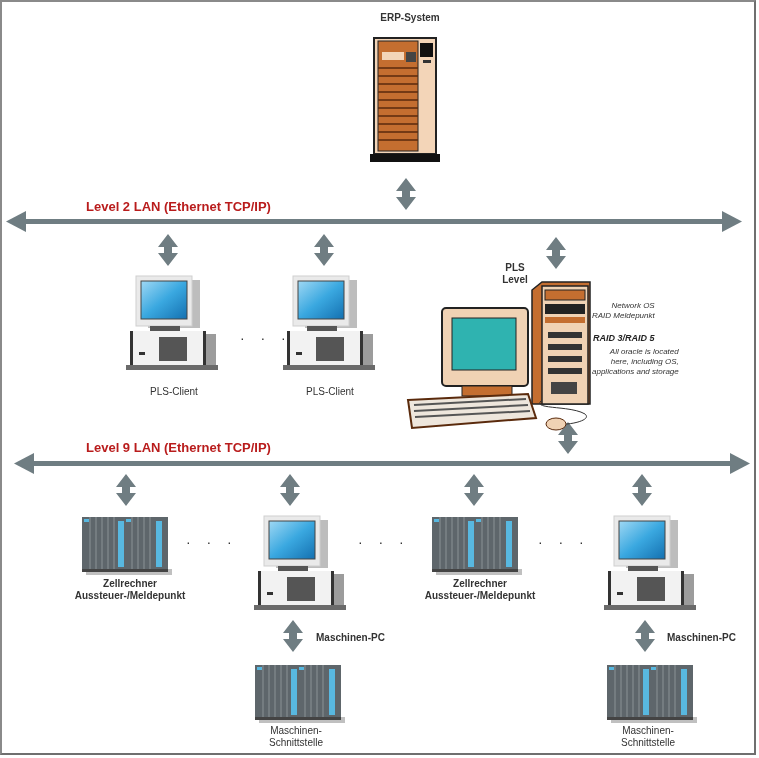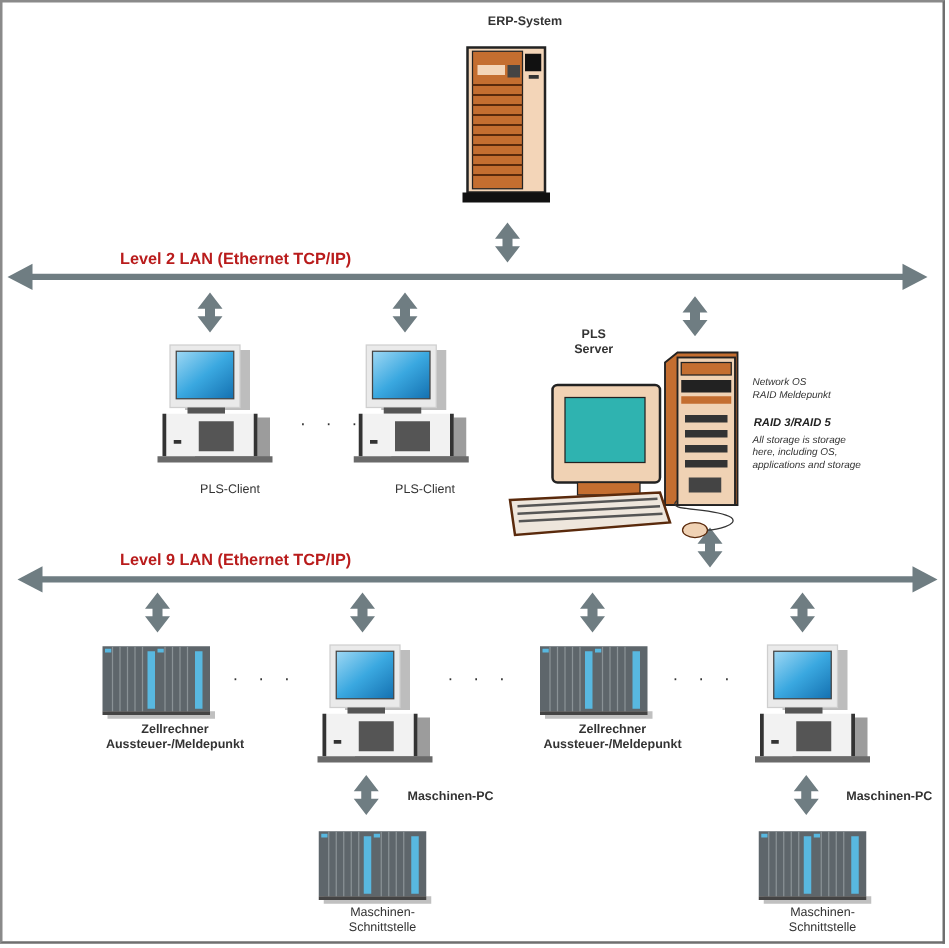--- a/index.html
+++ b/index.html
@@ -2,25 +2,25 @@
 <html><head>
 <meta charset="utf-8">
 <style>
   html, body { margin: 0; padding: 0; background: #ffffff; }
   body { width: 759px; height: 758px; position: relative; overflow: hidden;
          font-family: "Liberation Sans", sans-serif; }
   .frame { position: absolute; left: 0; top: 0; width: 756px; height: 755px;
            border-left: 2px solid #8a8a8a; border-top: 2px solid #8a8a8a;
            border-right: 2px solid #6f6f6f; border-bottom: 2px solid #6f6f6f; box-sizing: border-box; }
   svg { position: absolute; left: 0; top: 0; }
-  .lbl { position: absolute; color: #222; text-align: center; white-space: nowrap; margin-left: 10px; }
+  .lbl { position: absolute; color: #222; text-align: center; white-space: nowrap; }
   .bold { font-weight: bold; }
   .lan { font-size: 13px; font-weight: bold; color: #b91c1c; }
   .small { font-size: 10px; color: #333; }
-  .ital { font-style: italic; font-size: 8px; color: #333; text-align: left; line-height: 10px; }
+  .ital { font-style: italic; font-size: 8px; color: #333; text-align: right; line-height: 10px; }
   .dots { position: absolute; font-size: 14px; letter-spacing: 6px; color: #333; }
 </style>
 </head>
 <body>
 
 <div class="frame"></div>
 
 <svg width="759" height="758">
   <defs>
     <linearGradient id="scr" x1="0" y1="0" x2="1" y2="1">
@@ -152,32 +152,32 @@
 
     <ellipse cx="556" cy="424" rx="10" ry="6" fill="#f0d2b4" stroke="#5a2a0c"></ellipse>
     <path d="M542,400 C530,410 570,405 585,414 C592,420 572,424 566,424" fill="none" stroke="#333"></path>
   </g>
 </svg>
 
 <div class="lbl bold small" style="left:380px;top:12px;width:60px;">ERP-System</div>
 <div class="lbl lan" style="left:86px;top:199px;">Level 2 LAN (Ethernet TCP/IP)</div>
 <div class="lbl lan" style="left:86px;top:440px;">Level 9 LAN (Ethernet TCP/IP)</div>
 
-<div class="lbl bold small" style="left:440px;top:262px;width:50px;line-height:12px;">
+<div class="lbl bold small" style="left:490px;top:262px;width:50px;line-height:12px;">
   <div>PLS</div>
-  <div>Server</div>
+  <div>Level</div>
 </div>
 
 <div class="lbl ital" style="left:592px;top:301px;">
   <div>Network OS</div>
   <div>RAID Meldepunkt</div>
 </div>
 <div class="lbl bold" style="left:593px;top:333px;font-size:9px;font-style:italic;">RAID 3/RAID 5</div>
 <div class="lbl ital" style="left:592px;top:347px;">
-  <div>All storage is storage</div>
+  <div>All oracle is located</div>
   <div>here, including OS,</div>
   <div>applications and storage</div>
 </div>
 
 <div class="lbl small" style="left:136px;top:386px;width:76px;">PLS-Client</div>
 <div class="lbl small" style="left:292px;top:386px;width:76px;">PLS-Client</div>
 <div class="dots" style="left:240px;top:330px;">· · ·</div>
 
 <div class="lbl bold small" style="left:60px;top:578px;width:140px;line-height:12px;">
   <div>Zellrechner</div>

